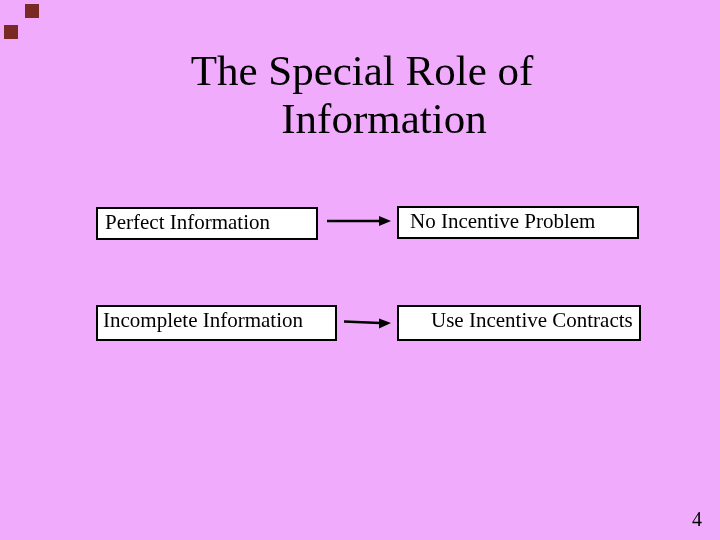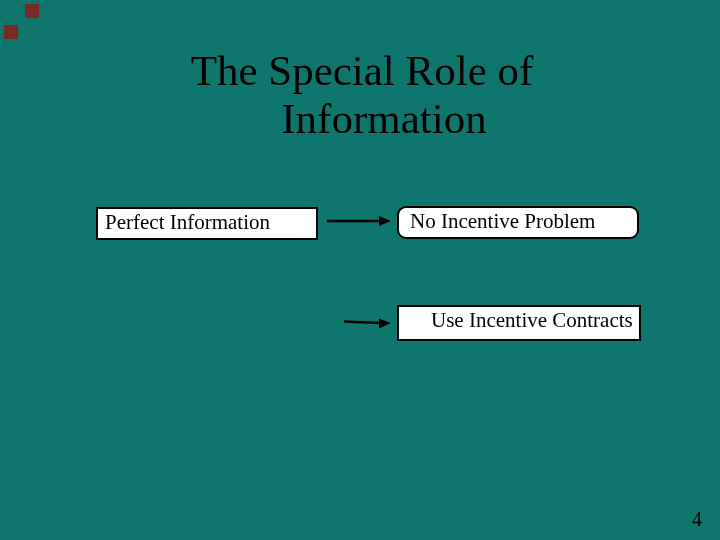--- a/index.html
+++ b/index.html
@@ -1,20 +1,20 @@
 <!DOCTYPE html>
 <html><head>
 <meta charset="utf-8">
 <style>
   html, body { margin: 0; padding: 0; background: #888; }
   .slide {
     position: relative;
     width: 720px;
     height: 540px;
-    background: #0f766e;
+    background: #f0abfc;
     overflow: hidden;
     font-family: "Liberation Serif", "DejaVu Serif", serif;
     color: #000000;
   }
   .decor-square {
     position: absolute;
     width: 14px;
     height: 14px;
   }
   .decor-square.top { left: 25px; top: 4px; }
@@ -75,24 +75,27 @@
 
   <div class="slide-title">
     <div class="title-line l1">The Special Role of</div>
     <div class="title-line l2">Information</div>
   </div>
 
   <div class="diagram-box box-1" style="border-color: rgb(0, 0, 0);">
     <span>Perfect Information</span>
   </div>
 
-  <div class="diagram-box box-2" style="border-color: rgb(0, 0, 0); border-radius: 9px;">
+  <div class="diagram-box box-2" style="border-color: rgb(0, 0, 0);">
     <span>No Incentive Problem</span>
   </div>
 
+  <div class="diagram-box box-3" style="border-color: rgb(0, 0, 0);">
+    <span>Incomplete Information</span>
+  </div>
 
   <div class="diagram-box box-4" style="border-color: rgb(0, 0, 0);">
     <span>Use Incentive Contracts</span>
   </div>
 
   <svg class="arrow-layer" viewBox="0 0 720 540" xmlns="http://www.w3.org/2000/svg">
     <g>
       <line x1="327" y1="221" x2="380" y2="221" stroke-width="2.5" style="stroke: rgb(0, 0, 0);"></line>
       <polygon points="391,221 379,216 379,226" style="fill: rgb(0, 0, 0);"></polygon>
     </g>

